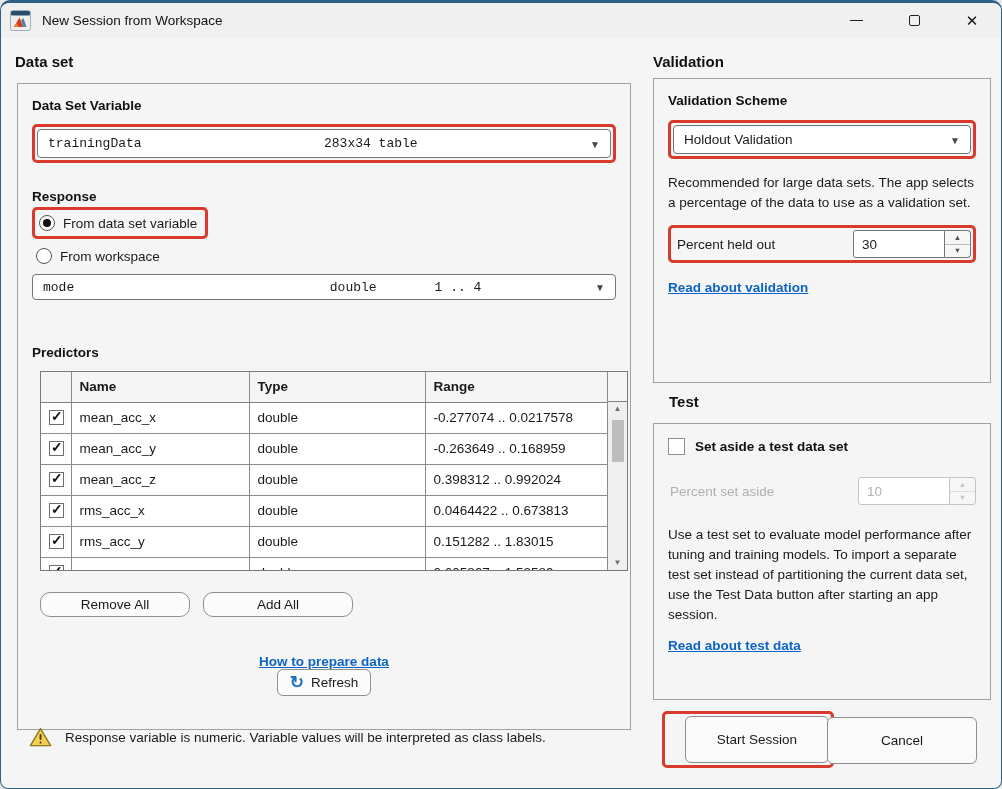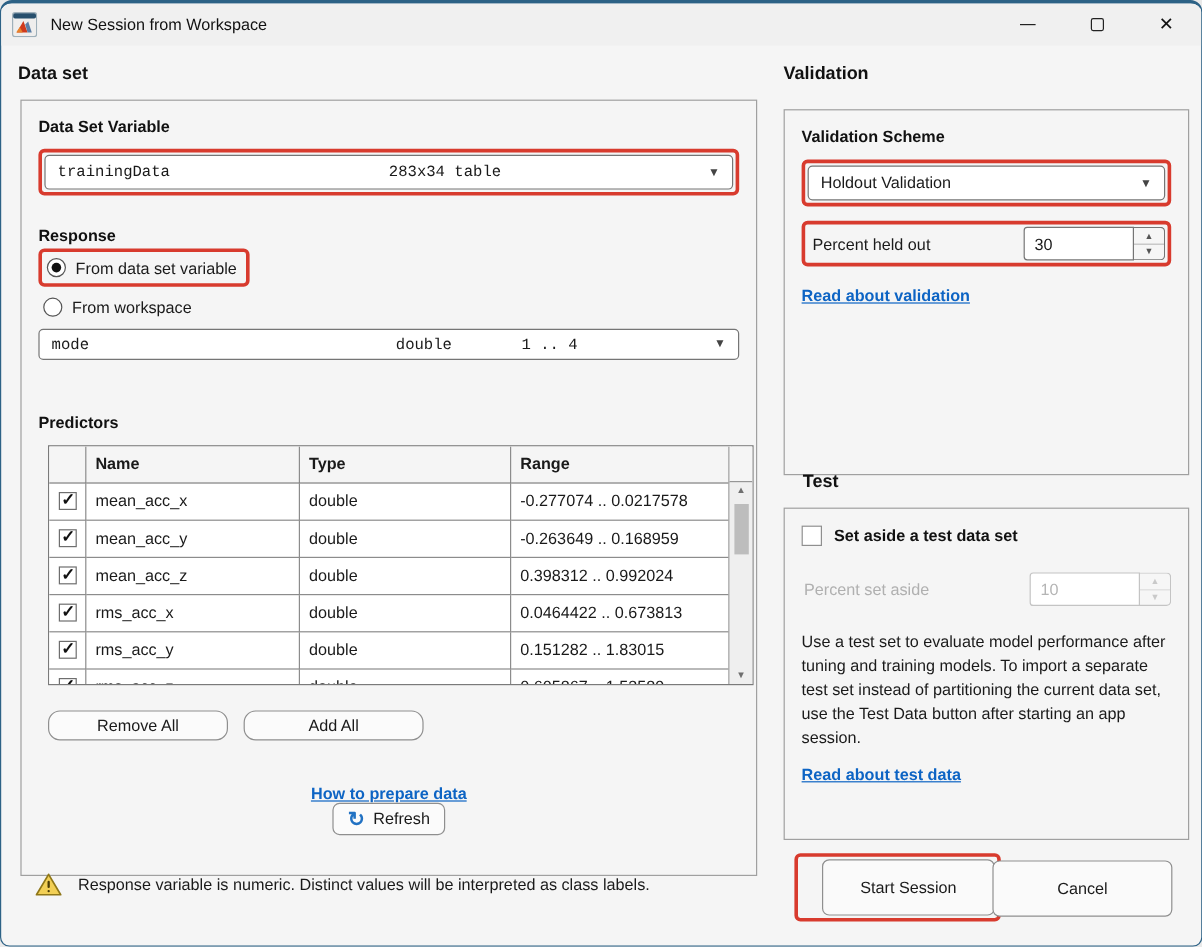--- a/index.html
+++ b/index.html
@@ -236,31 +236,32 @@
         <button class="btn btn-refresh">
           <span class="refresh-icon">↻</span>
           <span>Refresh</span>
         </button>
       </div>
     </div>
   </div>
 
   <div class="section-heading" style="left:652px; top:50px;">Validation</div>
 
-  <div class="panel" style="left:652px; top:88px; width:338px; height:305px;">
+  <div class="panel" style="left:652px; top:75px; width:338px; height:305px;">
     <div class="panel-inner">
       <div class="sub-label">Validation Scheme</div>
 
       <div class="hl" style="margin-top:12px;">
         <div class="dropdown">
           <span>Holdout Validation</span>
           <span class="dd-arrow">▼</span>
         </div>
       </div>
 
+      <div class="para" style="margin-top:14px;">Recommended for large data sets. The app selects a percentage of the data to use as a validation set.</div>
 
       <div class="hl" style="margin-top:12px; padding:2px 2px 2px 6px;">
         <div class="spin-row">
           <span>Percent held out</span>
           <span class="spin-group">
             <input class="spin-input" value="30" style="">
             <span class="spin-btns">
               <span>▲</span>
               <span>▼</span>
             </span>
@@ -297,21 +298,21 @@
       <div style="margin-top:13px;"><span class="link">Read about test data</span></div>
     </div>
   </div>
 
   <div class="footer-warning">
     <svg width="23" height="20" viewBox="0 0 23 20">
       <path d="M11.5 1.6 L21.6 18.6 H1.4 Z" fill="#f2cf55" stroke="#8f7718" stroke-width="1.4" stroke-linejoin="round"></path>
       <rect x="10.6" y="7" width="1.9" height="6" rx="0.9" fill="#4a3c05"></rect>
       <rect x="10.6" y="14.6" width="1.9" height="2" rx="0.9" fill="#4a3c05"></rect>
     </svg>
-    <span>Response variable is numeric. Distinct values will be interpreted as class labels.</span>
+    <span>Response variable is numeric. Variable values will be interpreted as class labels.</span>
   </div>
 
   <div class="hl hl-btn">
     <button class="btn btn-footer">Start Session</button>
   </div>
   <button class="btn btn-footer cancel-pos" style="width:150px;">Cancel</button>
 
 </div>
 
 </body></html>

